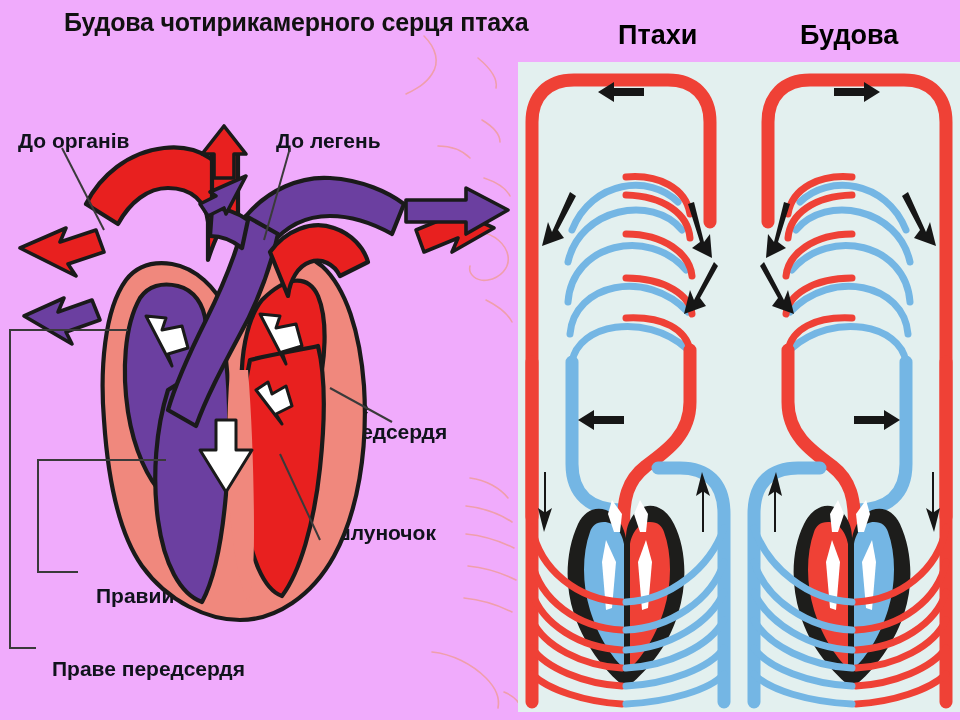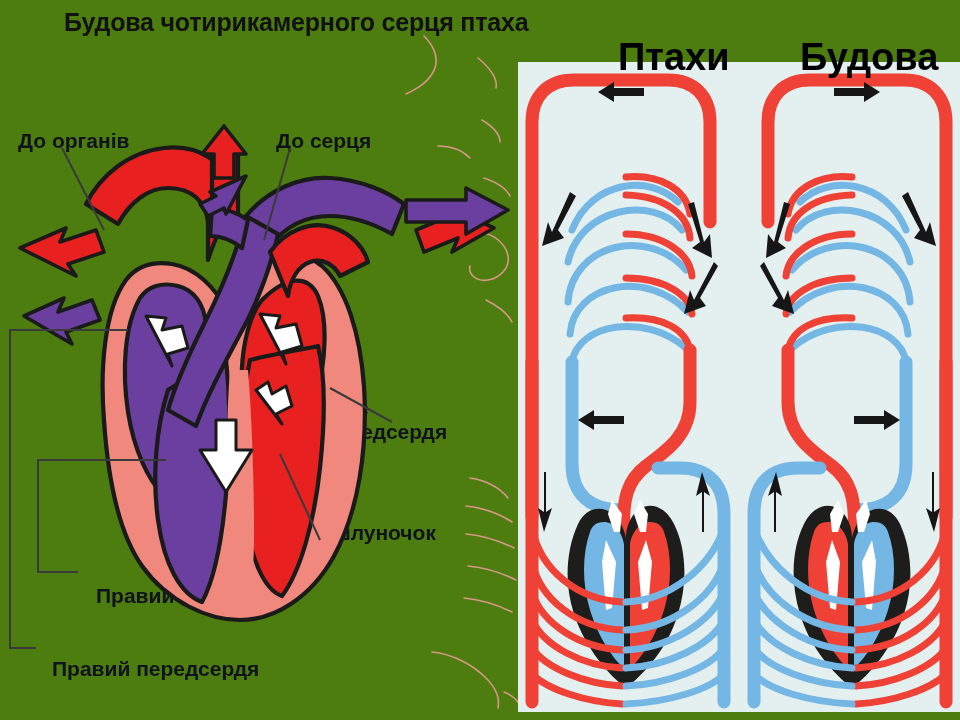--- a/index.html
+++ b/index.html
@@ -10,38 +10,38 @@
   body {
     width: 960px;
     height: 720px;
     position: relative;
     overflow: hidden;
     font-family: "Liberation Sans", sans-serif;
   }
   .stage {
     position: absolute;
     inset: 0;
-    background: #4d7c0f;
+    background: #f0abfc;
     padding-left: 21px;
   }
   
   .slide-title {
     position: absolute;
     left: 64px;
     top: 8px;
     font-size: 25px;
     font-weight: bold;
     color: #111111;
     letter-spacing: -0.2px;
     white-space: nowrap;
   }
   .panel-caption {
     position: absolute;
-    top: 36px;
-    font-size: 38px;
+    top: 20px;
+    font-size: 27px;
     font-weight: bold;
     color: #000000;
     white-space: nowrap;
     z-index: 40;
   }
   .cap-birds { left: 618px; }
   .cap-mammals { left: 800px; }
 
   
   .hlabel {
@@ -230,28 +230,28 @@
 
       <path d="M280,334 L320,420"></path>
 
       <path d="M166,340 L38,340 L38,452 L78,452"></path>
 
       <path d="M128,210 L10,210 L10,528 L36,528"></path>
     </g>
   </svg>
 
   <div class="hlabel lbl-organs">До органів</div>
-  <div class="hlabel lbl-lungs">До серця</div>
+  <div class="hlabel lbl-lungs">До легень</div>
   <div class="hlabel lbl-latrium">
     <span>Ліве</span><br>
     <span>передсердя</span>
   </div>
   <div class="hlabel lbl-lventr">Лівий шлуночок</div>
   <div class="hlabel lbl-rventr">Правий шлуночок</div>
-  <div class="hlabel lbl-ratrium">Правий передсердя</div>
+  <div class="hlabel lbl-ratrium">Праве передсердя</div>
 
   <div class="panel-caption cap-birds">Птахи</div>
   <div class="panel-caption cap-mammals">Будова</div>
 
   <div class="photo-panel">
 
     <svg class="circ-half circ-left" width="221" height="650" viewBox="0 0 221 650">
       <g fill="none" stroke-linecap="round" stroke-linejoin="round">
 
         <path stroke="#ef4136" stroke-width="13" d="M14,640 L14,60 C14,34 30,18 56,18 L150,18 C176,18 192,34 192,60 L192,160"></path>

